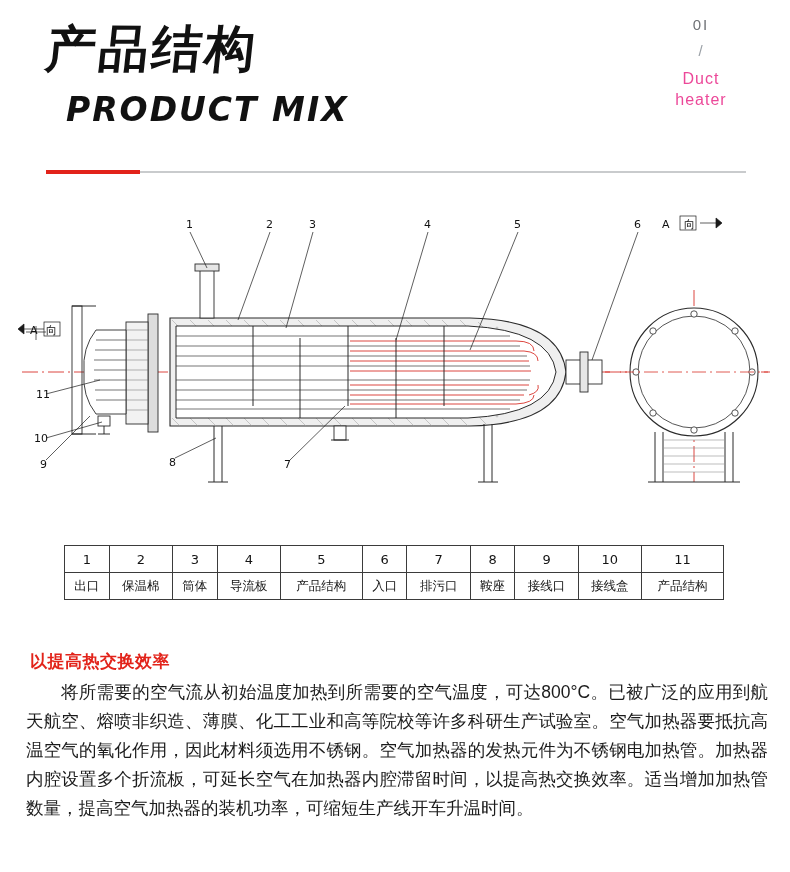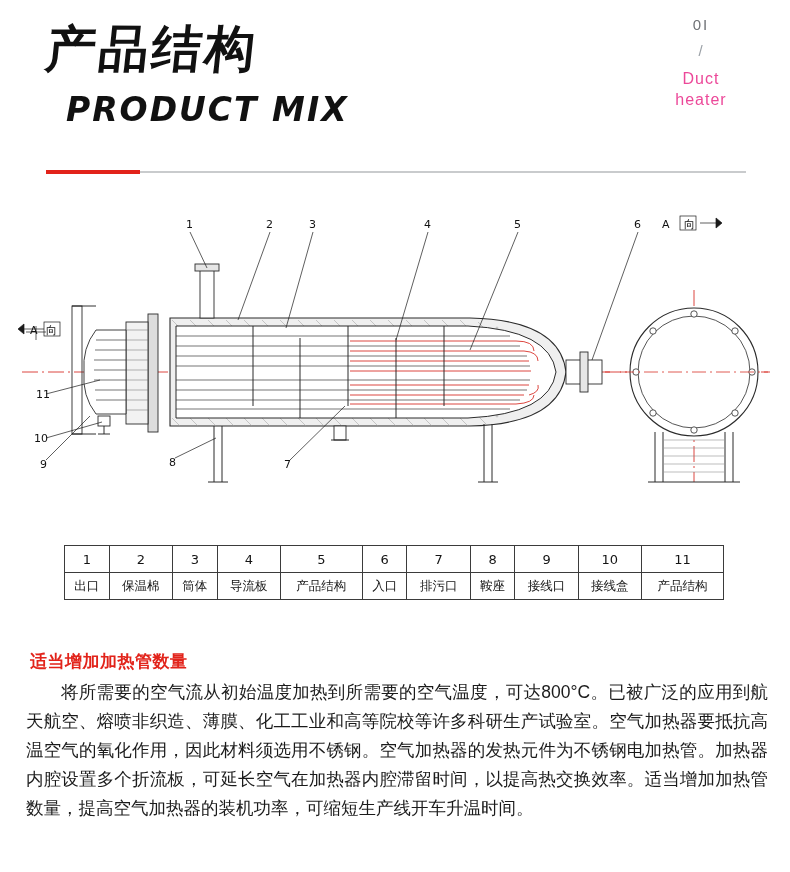--- a/index.html
+++ b/index.html
@@ -423,14 +423,14 @@
     <td>入口</td>
     <td>排污口</td>
     <td>鞍座</td>
     <td>接线口</td>
     <td>接线盒</td>
     <td>产品结构</td>
   </tr>
 </tbody>
   </table>
 
-<div class="body-title">适当增加加热管数量</div>
+<div class="body-title">以提高热交换效率</div>
 <div class="body-text">将所需要的空气流从初始温度加热到所需要的空气温度，可达800°C。已被广泛的应用到航天航空、熔喷非织造、薄膜、化工工业和高等院校等许多科研生产试验室。空气加热器要抵抗高温空气的氧化作用，因此材料须选用不锈钢。空气加热器的发热元件为不锈钢电加热管。加热器内腔设置多个折流板，可延长空气在加热器内腔滞留时间，以提高热交换效率。适当增加加热管数量，提高空气加热器的装机功率，可缩短生产线开车升温时间。</div>
 
 </body></html>

